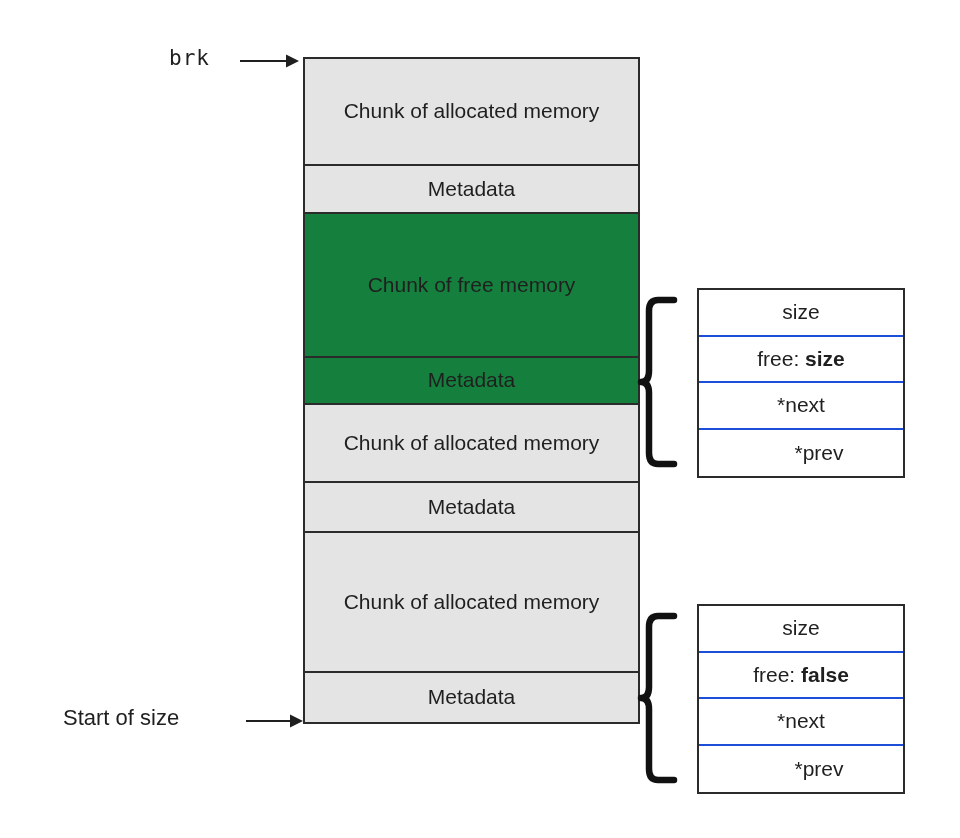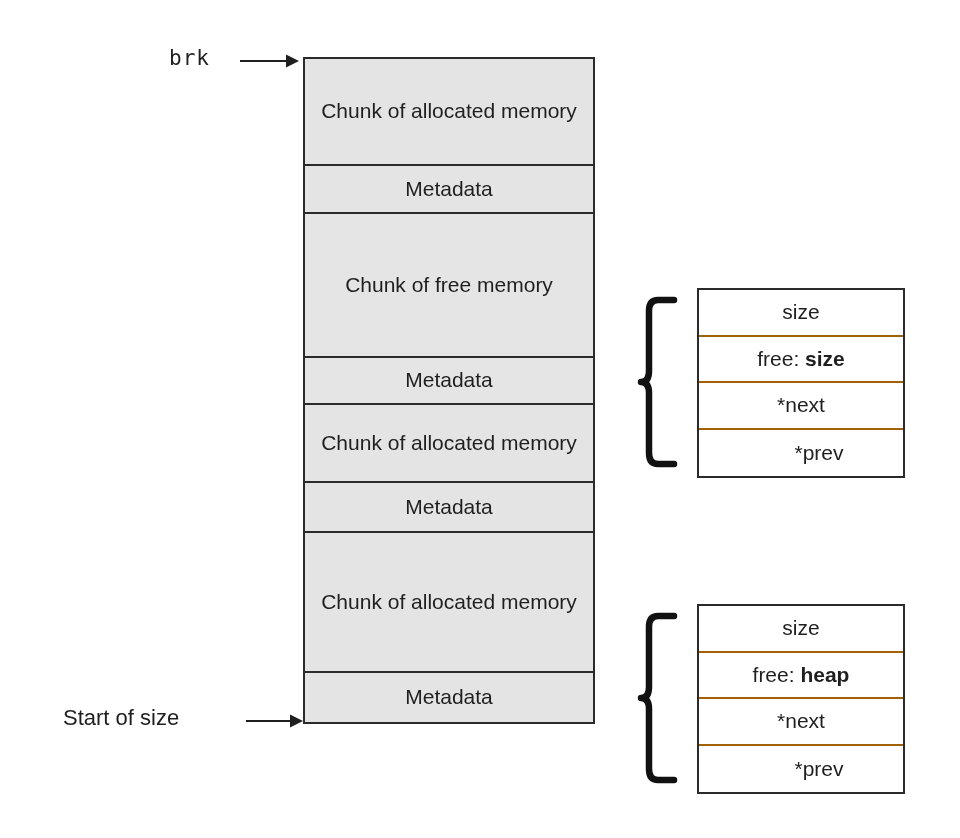--- a/index.html
+++ b/index.html
@@ -20,21 +20,21 @@
     left: 6px; top: 0;
     width: 960px;
     height: 838px;
   }
 
   
   .heap-column {
     position: absolute;
     left: 297px;
     top: 57px;
-    width: 292px;
+    width: 337px;
     height: 667px;
     box-sizing: border-box;
     border: 2px solid #2b2b2b;
   }
   .heap-row {
     position: absolute;
     left: 0;
     width: 100%;
     box-sizing: border-box;
     display: flex;
@@ -42,21 +42,21 @@
     justify-content: center;
     text-align: center;
     font-size: 21px;
     line-height: 1.18;
     color: #1f1f1f;
     border-bottom: 2px solid #2b2b2b;
     padding: 0 8px;
   }
   .heap-row.last { border-bottom: none; }
   .fill-gray  { background: #e4e4e4; }
-  .fill-green { background: #e5e5e5; }
+  .fill-green { background: #15803d; }
 
   
   .ptr-label {
     position: absolute;
     font-size: 22px;
     color: #1f1f1f;
     white-space: nowrap;
   }
   .ptr-label.mono {
     font-family: "DejaVu Sans Mono", "Liberation Mono", monospace;
@@ -77,21 +77,21 @@
     background: #ffffff;
   }
   .meta-row {
     box-sizing: border-box;
     height: 46.5px;
     display: flex;
     align-items: center;
     justify-content: center;
     font-size: 21px;
     color: #1f1f1f;
-    border-bottom: 2px solid #a16207;
+    border-bottom: 2px solid #1d4ed8;
     white-space: pre;
   }
   .meta-row.last { border-bottom: none; padding-left: 36px; }
   .meta-row b { font-weight: bold; }
 </style>
 </head>
 <body>
 
 <div id="stage">
 
@@ -147,21 +147,21 @@
 
   <svg class="brace-svg" style="left:630px; top:610px;" width="45" height="176" viewBox="0 0 45 176">
     <path d="M 38 6 L 22 6 Q 13 6 13 17 L 13 77 Q 13 88 5 88 Q 13 88 13 99 L 13 159 Q 13 170 22 170 L 38 170" fill="none" stroke="#111111" stroke-width="6.5" stroke-linecap="round" stroke-linejoin="round"></path>
   </svg>
 
   <div class="meta-table" style="left:691px; top:604px;">
     <div class="meta-row">
       <span>size</span>
     </div>
     <div class="meta-row">
-      <span>free:</span><span>&nbsp;</span><b>heap</b>
+      <span>free:</span><span>&nbsp;</span><b>false</b>
     </div>
     <div class="meta-row">
       <span>*next</span>
     </div>
     <div class="meta-row last">
       <span>*prev</span>
     </div>
   </div>
 
 </div>

